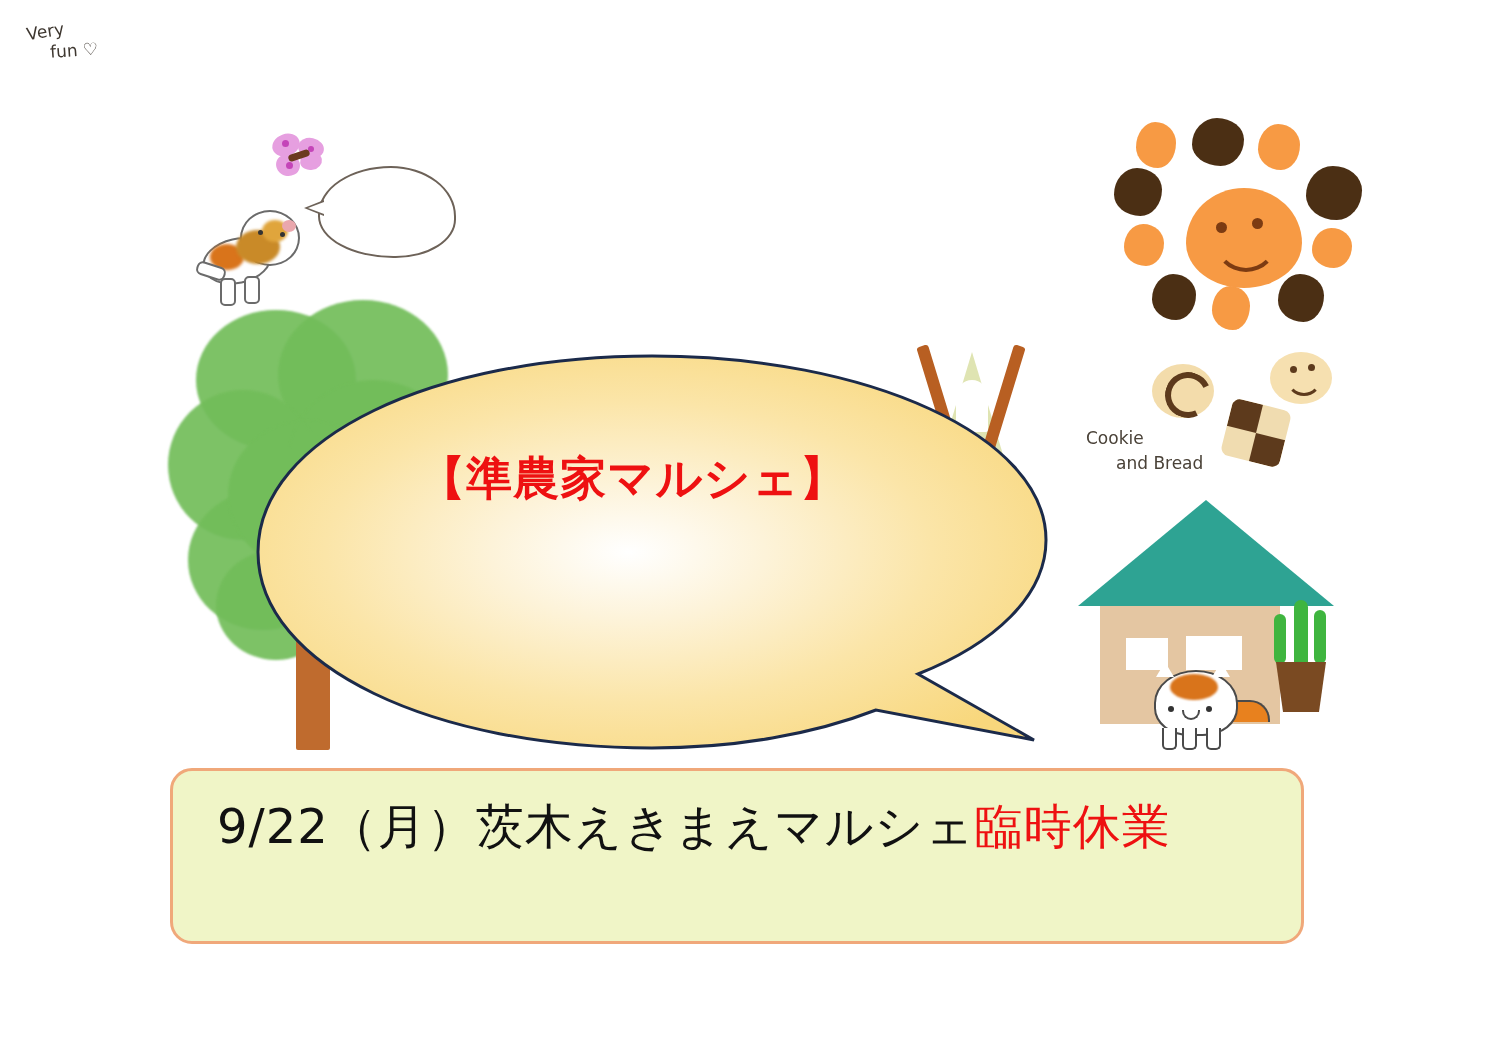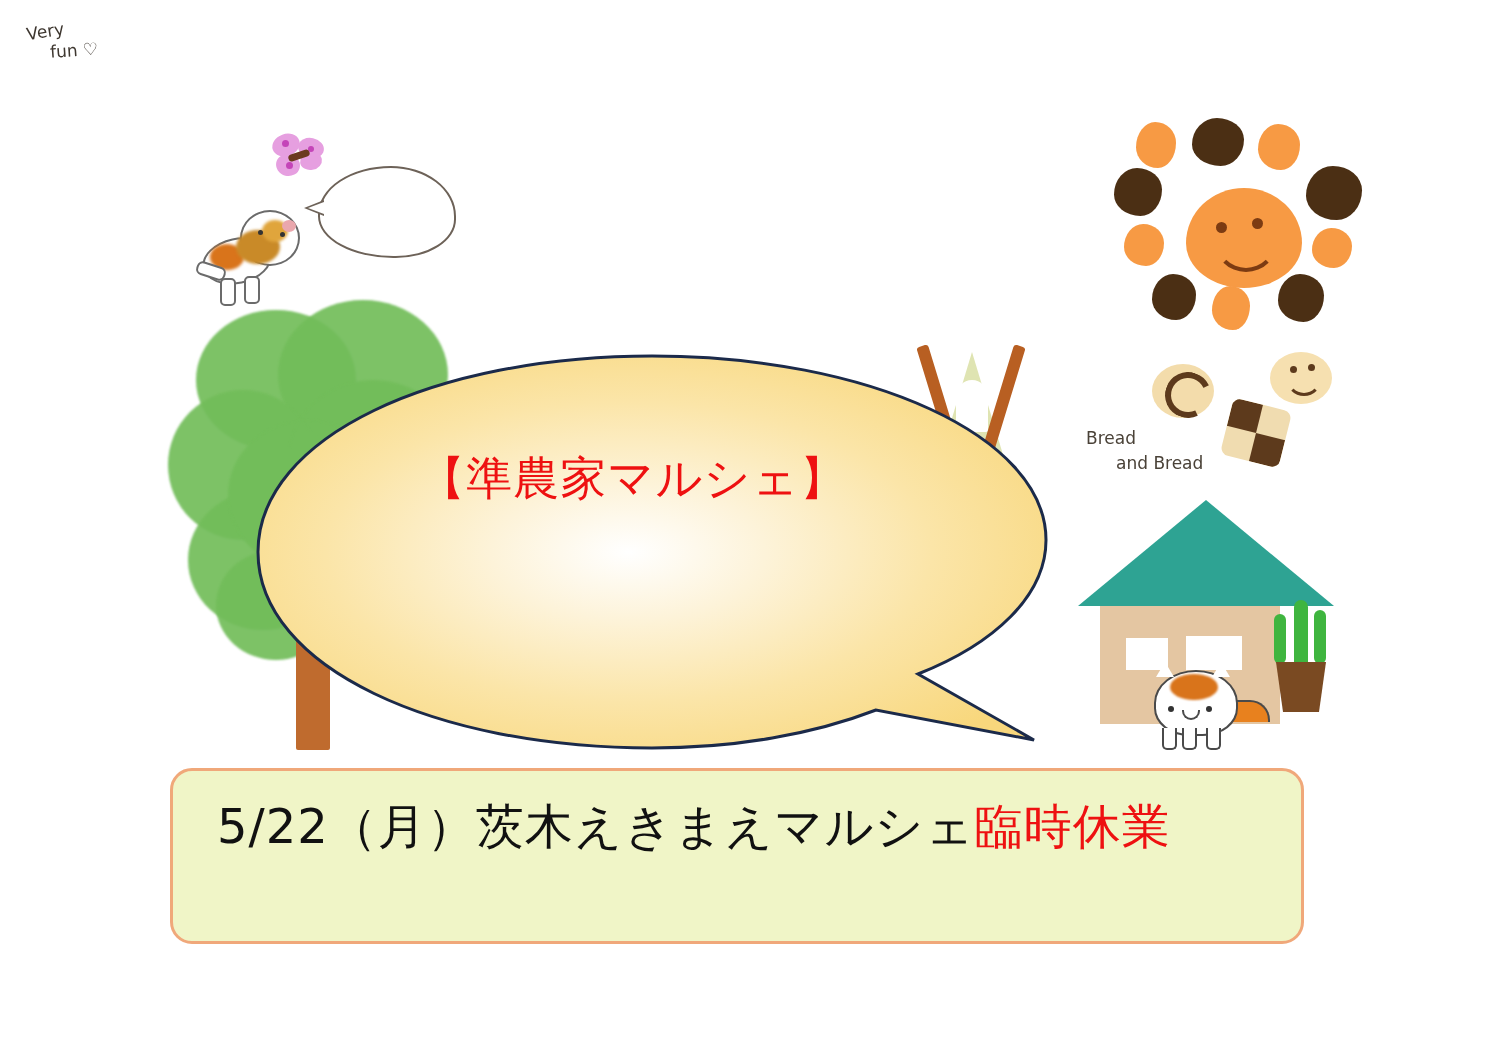--- a/index.html
+++ b/index.html
@@ -196,21 +196,21 @@
     paint-order:stroke fill;
     white-space:nowrap;
     z-index:6;
   }
 
   
   .bubble-wrap{position:absolute;left:228px;top:352px;width:850px;height:400px;z-index:8;}
   .bubble-svg{position:absolute;left:0;top:0;}
   .bubble-text{
     position:absolute;left:0;top:96px;width:810px;text-align:center;
-    color:#ee1111;font-family:"DejaVu Sans",sans-serif;font-weight:400;
+    color:#ee1111;font-family:"DejaVu Sans",sans-serif;font-weight:700;
   }
   .bubble-line1{font-size:46px;letter-spacing:1px;}
   .bubble-line2{font-size:42px;margin-top:60px;letter-spacing:1px;}
 
   
   .info-box{
     position:absolute;left:170px;top:768px;width:1134px;height:176px;
     background:#f0f5c7;border:3px solid #f0a87a;border-radius:22px;
     box-sizing:border-box;z-index:5;
   }
@@ -300,21 +300,21 @@
   <div class="cookie-face">
     <div class="e" style="left:20px;top:14px;"></div>
     <div class="e" style="left:38px;top:12px;"></div>
     <div class="sm"></div>
   </div>
   <div class="bread">
     <span style="left:0;top:0;"></span>
     <span style="left:50%;top:50%;"></span>
   </div>
   <div class="cookie-label">
-    <span class="l1">Bread</span>
+    <span class="l1">Cookie</span>
     <span class="l2">and Bread</span>
   </div>
 
   <div class="house-a">
     <div class="body"></div>
     <div class="win"></div>
     <div class="roofL"></div>
     <div class="roofR"></div>
   </div>
 
@@ -364,16 +364,16 @@
                C 586 382, 508 396, 424 396
                C 208 396, 30 316, 30 200
                C 30 84, 208 4, 424 4 Z" fill="url(#bubGrad)" stroke="#1b2a4a" stroke-width="3"></path>
     </svg>
     <div class="bubble-text">
       <div class="bubble-line1">【準農家マルシェ】</div>
     </div>
   </div>
 
   <div class="info-box">
-    <div class="info-line info-line1"><span>5/22（月）茨木えきまえマルシェ</span><span class="hl">臨時休業</span></div>
+    <div class="info-line info-line1"><span>9/22（月）茨木えきまえマルシェ</span><span class="hl">臨時休業</span></div>
   </div>
 
 </div>
 
 </body></html>

